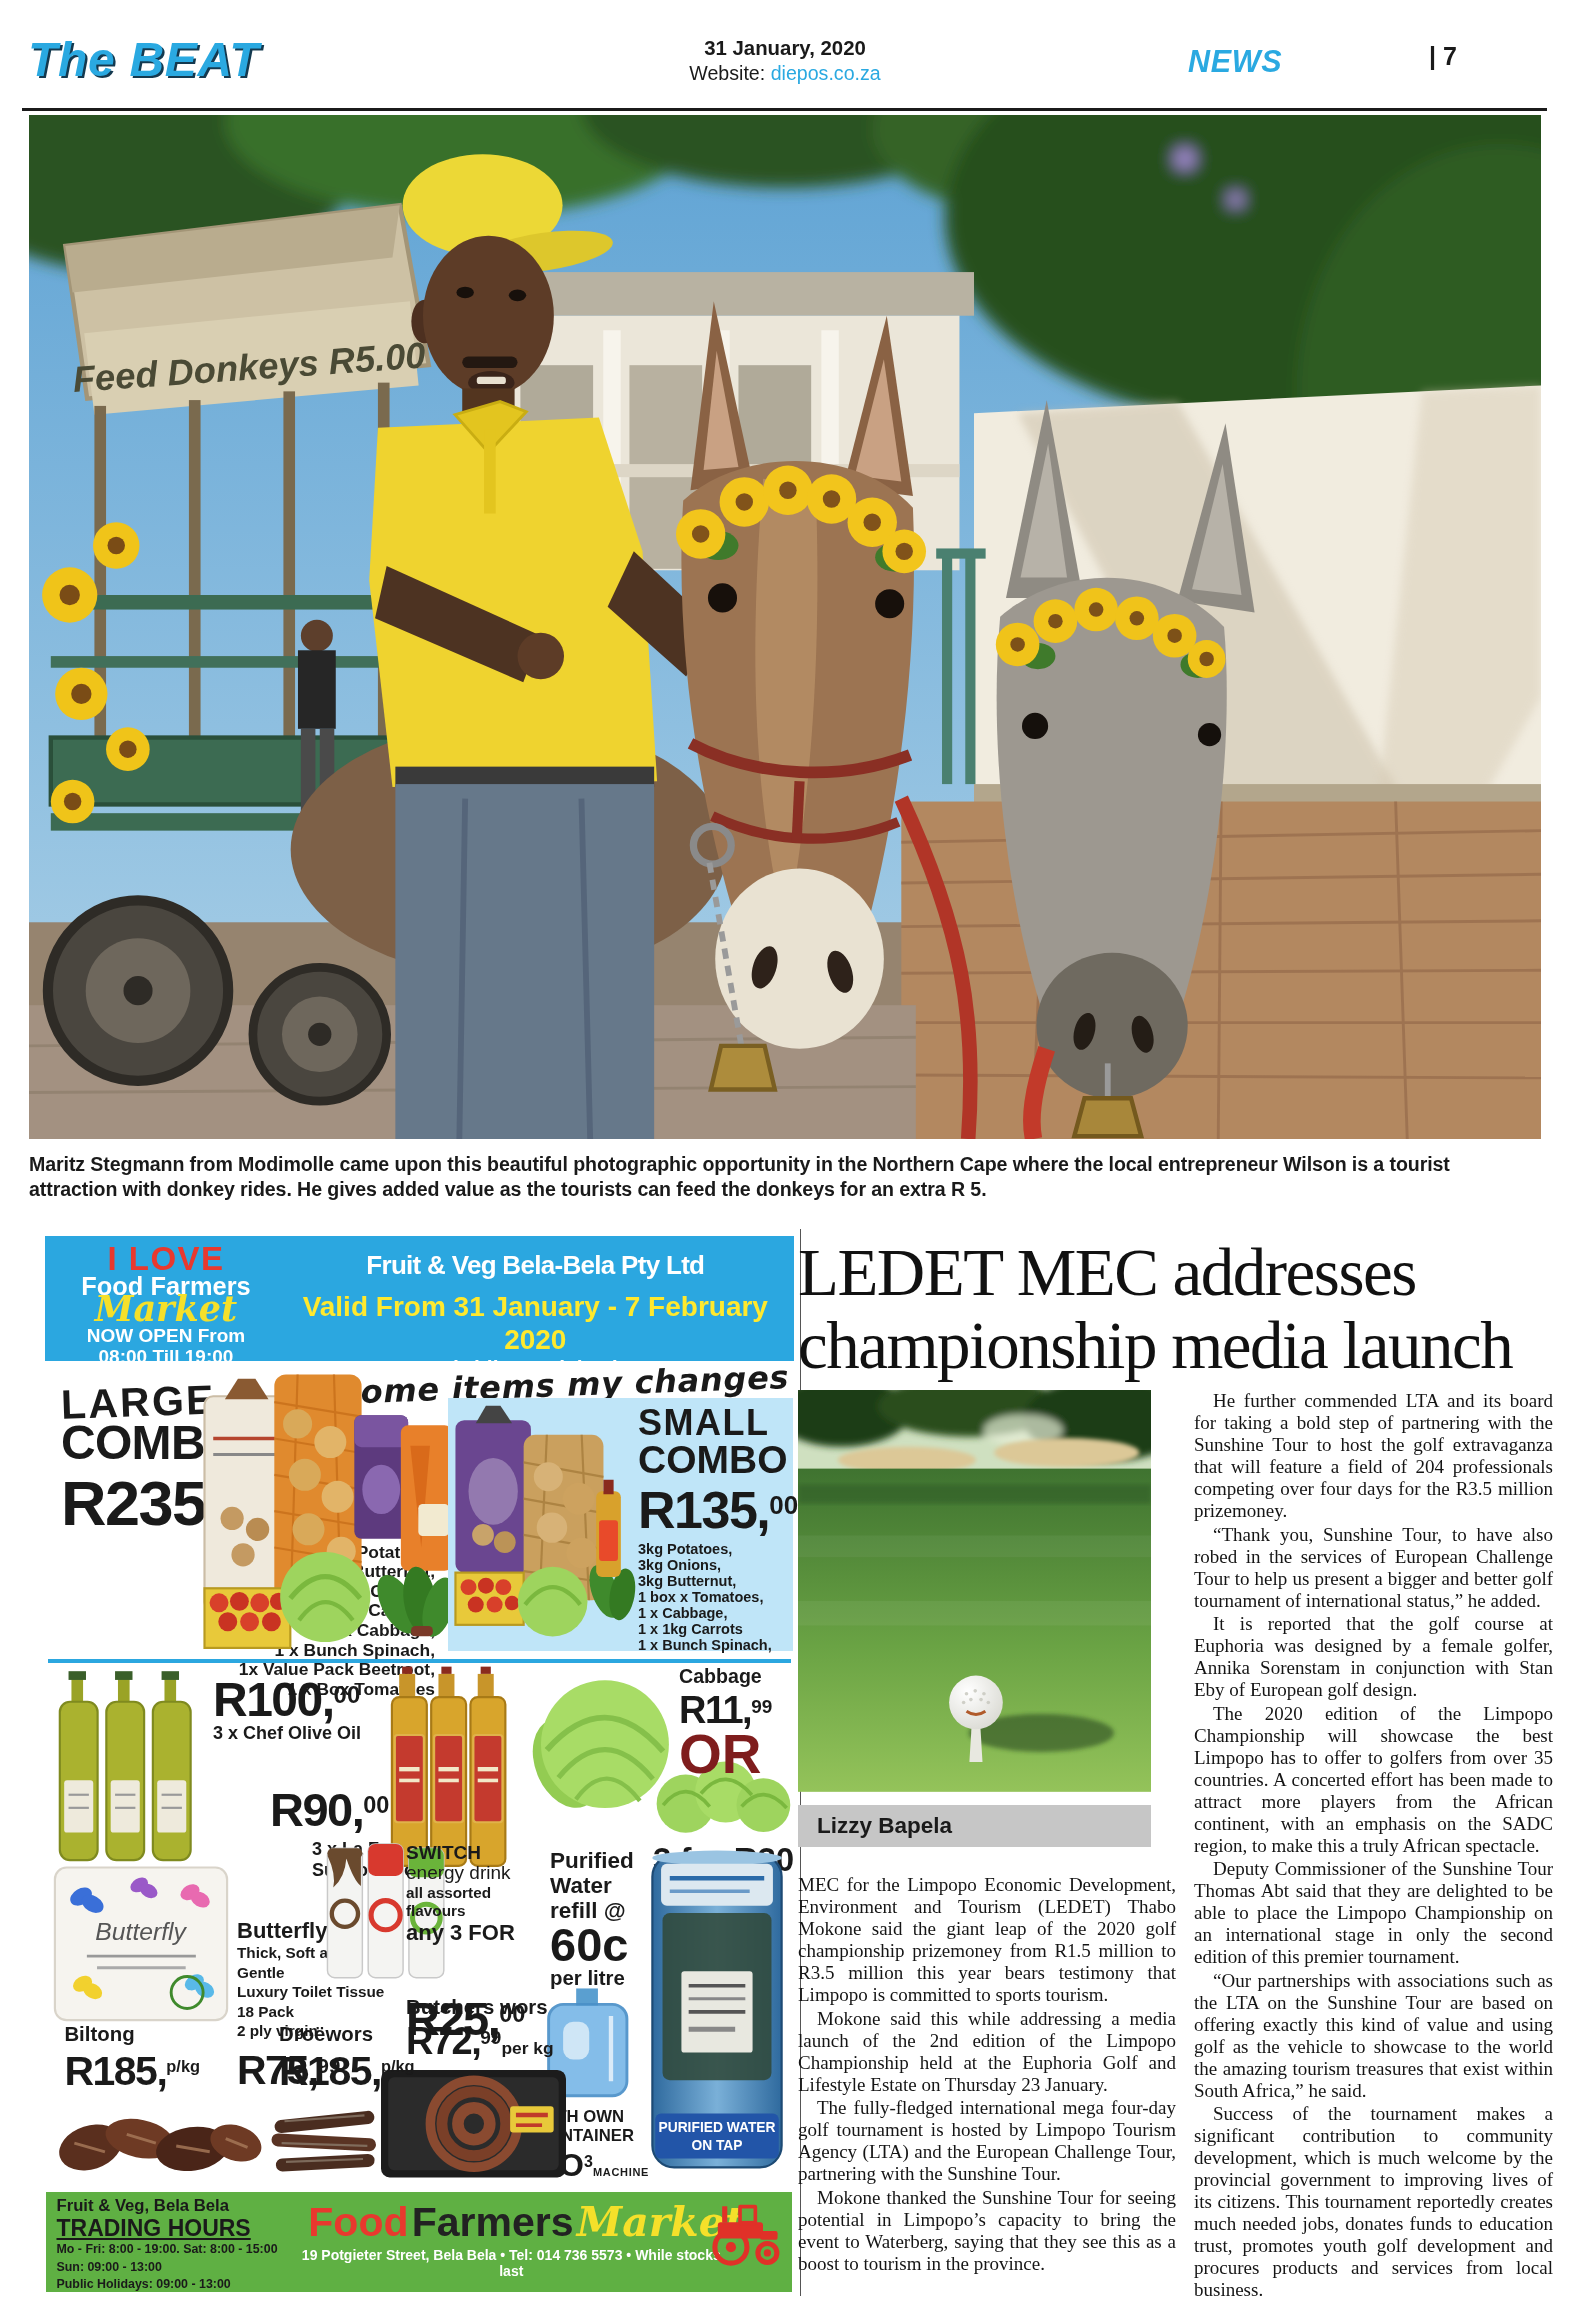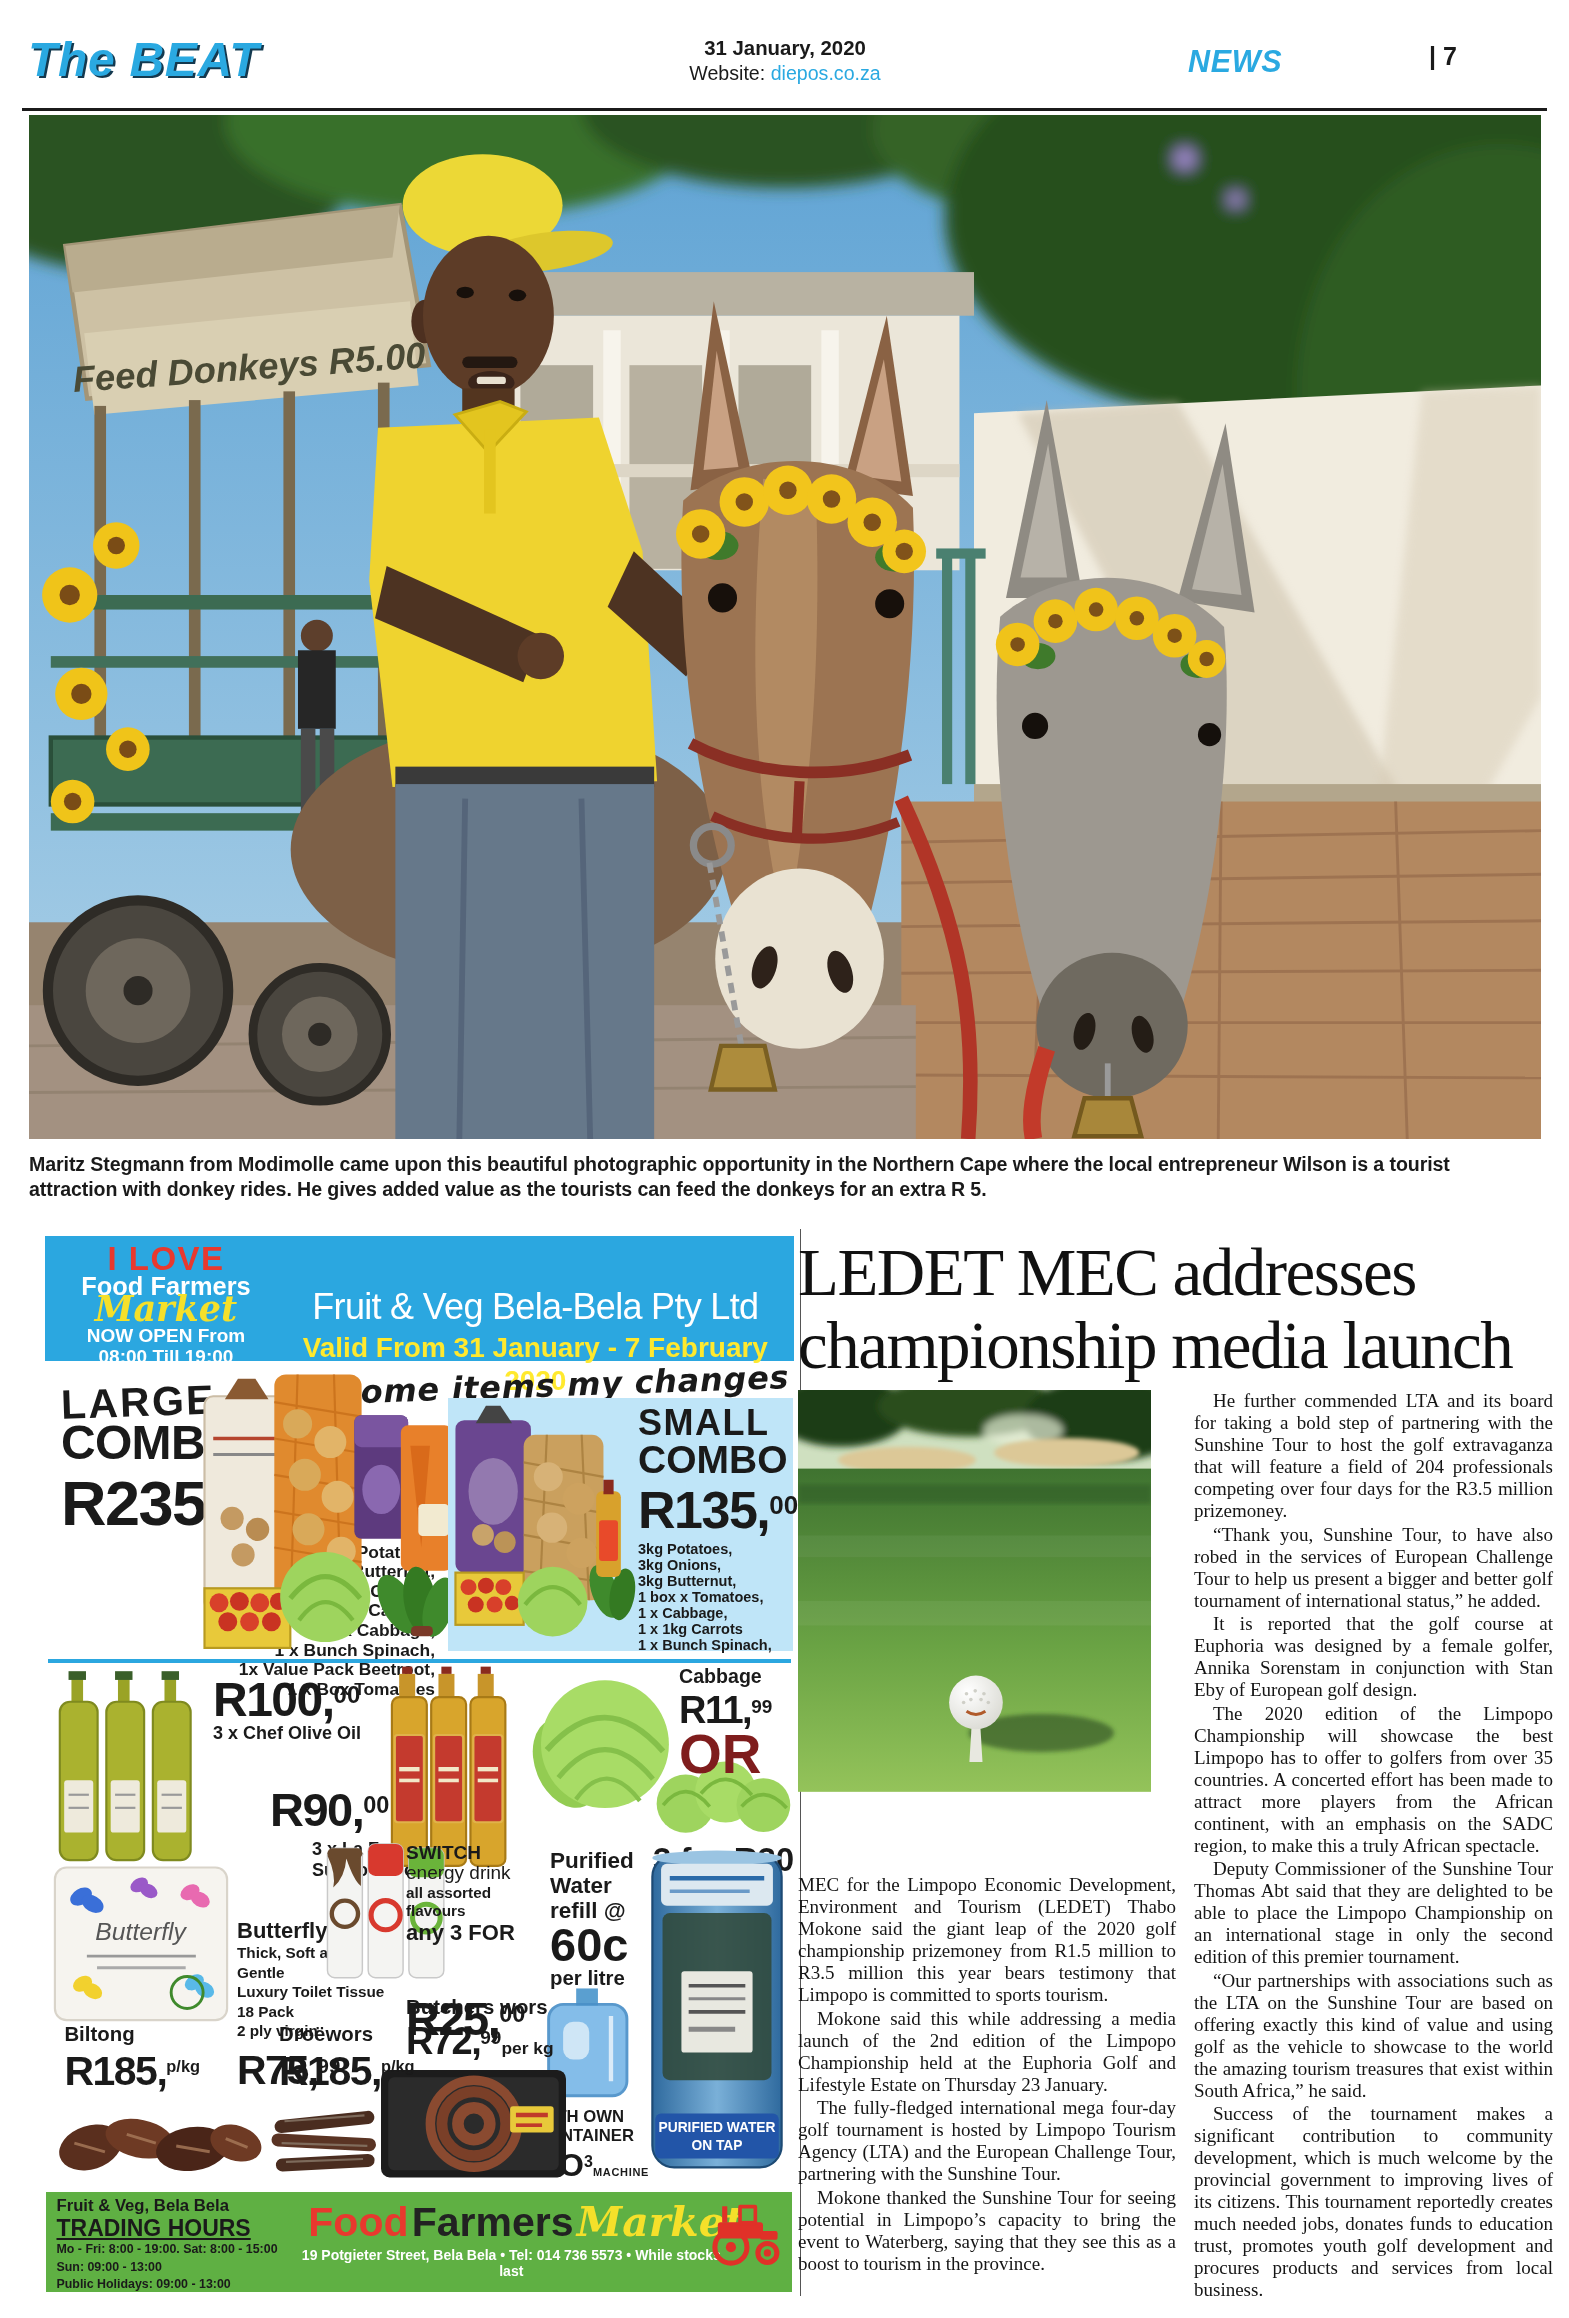--- a/index.html
+++ b/index.html
@@ -21,21 +21,21 @@
   
   #ad{left:39px;top:1229px;width:761px;height:1067px;border-right:1.5px solid #555;}
   .ad-banner{left:5.8px;top:7.3px;width:749px;height:125px;background:#2ba7e0;}
   .love-box{left:10.2px;top:4.4px;width:222px;text-align:center;}
   .love1{font-size:33px;font-weight:900;color:#e8392e;letter-spacing:1.5px;line-height:35px;}
   .love2{font-size:25.4px;font-weight:800;color:#fff;line-height:26px;margin-top:-2.9px;}
   .love3{font-size:35px;font-weight:700;font-style:italic;color:#f5e02a;line-height:32px;
          font-family:"DejaVu Serif",serif;margin-top:-5.8px;}
   .love4{font-size:19px;font-weight:800;color:#fff;line-height:21px;}
   .ad-title-box{left:236px;top:8.7px;width:509px;text-align:center;}
-  .ad-title{font-size:36px;font-weight:400;color:#fff;letter-spacing:-0.7px;line-height:41px;margin-top:41px;}
+  .ad-title{font-size:26px;font-weight:700;color:#fff;letter-spacing:-0.7px;line-height:41px;}
   .ad-valid{font-size:28px;font-weight:800;color:#ffe92e;line-height:33px;margin-top:4.4px;}
   .ad-note{font-size:21px;font-weight:800;color:#fff;line-height:23px;}
   .hand{left:297px;top:137px;width:454px;text-align:center;font-size:32px;font-weight:700;
         font-style:italic;transform:rotate(-2deg);letter-spacing:0.7px;font-family:"DejaVu Sans",sans-serif;}
   .combo-word1{font-size:41px;font-weight:800;letter-spacing:2.2px;transform:rotate(-2deg);line-height:41px;}
   .combo-word2{font-size:48px;font-weight:900;letter-spacing:-0.7px;line-height:47px;}
   .price{font-weight:900;letter-spacing:-1.5px;}
   .cents{font-size:.5em;vertical-align:.55em;letter-spacing:0;}
   .large-block{left:22px;top:149px;width:393px;}
   .large-price{font-size:63px;line-height:63px;}
@@ -748,20 +748,21 @@
         <circle cx="244" cy="414" r="2.5"></circle>
         <circle cx="256" cy="418" r="2.5"></circle>
       <circle cx="228" cy="430" r="2.5"></circle>
         <circle cx="262" cy="430" r="2.5"></circle>
         <circle cx="238" cy="426" r="2.5"></circle>
         <circle cx="252" cy="426" r="2.5"></circle>
     </g>
     <path d="M232,442 q13,9 26,0" stroke="#b05a2a" stroke-width="4" fill="none"></path>
   </svg>
 
+  <div class="abs byline">Lizzy Bapela</div>
 
   <div class="abs col col1">
     <p>MEC for the Limpopo Economic Development, Environment and Tourism (LEDET) Thabo Mokone said the giant leap of the 2020 golf championship prizemoney from R1.5 million to R3.5 million this year bears testimony that Limpopo is committed to sports tourism.</p>
     <p class="ind">Mokone said this while addressing a media launch of the 2nd edition of the Limpopo Championship held at the Euphoria Golf and Lifestyle Estate on Thursday 23 January.</p>
     <p class="ind">The fully-fledged international mega four-day golf tournament is hosted by Limpopo Tourism Agency (LTA) and the European Challenge Tour, partnering with the Sunshine Tour.</p>
     <p class="ind">Mokone thanked the Sunshine Tour for seeing potential in Limpopo’s capacity to bring the event to Waterberg, saying that they see this as a boost to tourism in the province.</p>
   </div>
   <div class="abs col col2">
     <p class="ind">He further commended LTA and its board for taking a bold step of partnering with the Sunshine Tour to host the golf extravaganza that will feature a field of 204 professionals competing over four days for the R3.5 million prizemoney.</p>
     <p class="ind">“Thank you, Sunshine Tour, to have also robed in the services of European Challenge Tour to help us present a bigger and better golf tournament of international status,” he added.</p>

